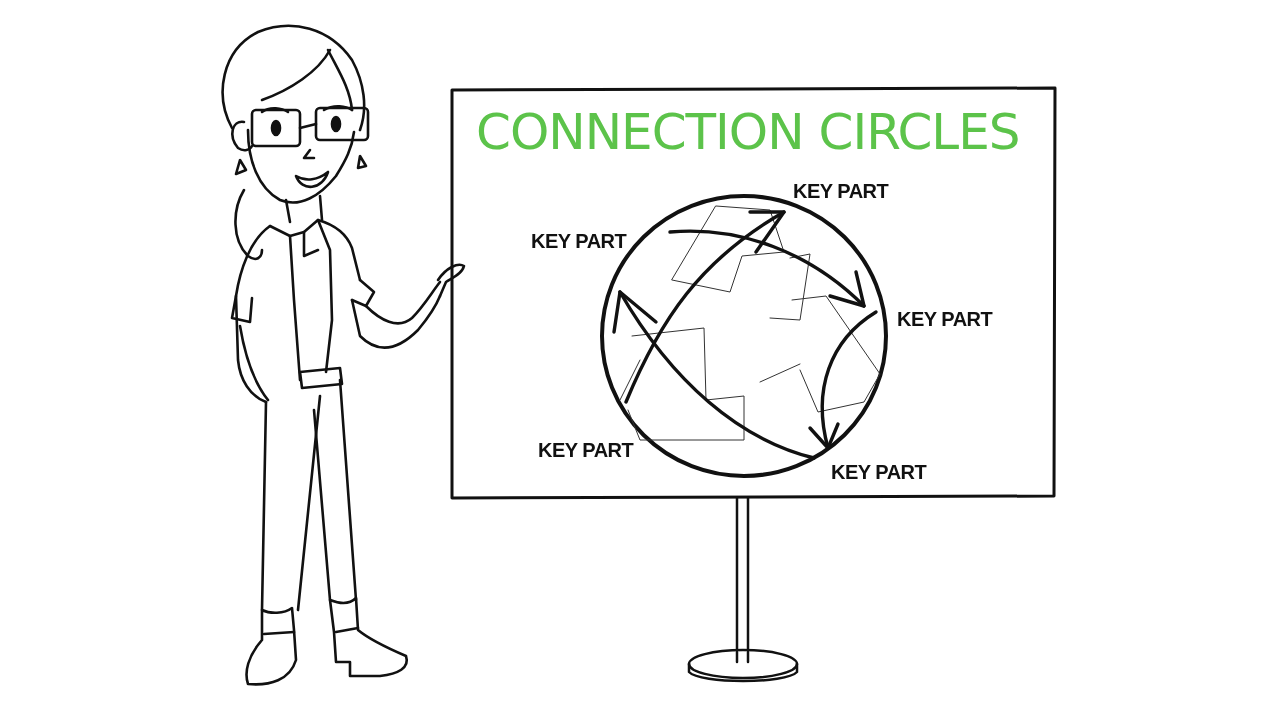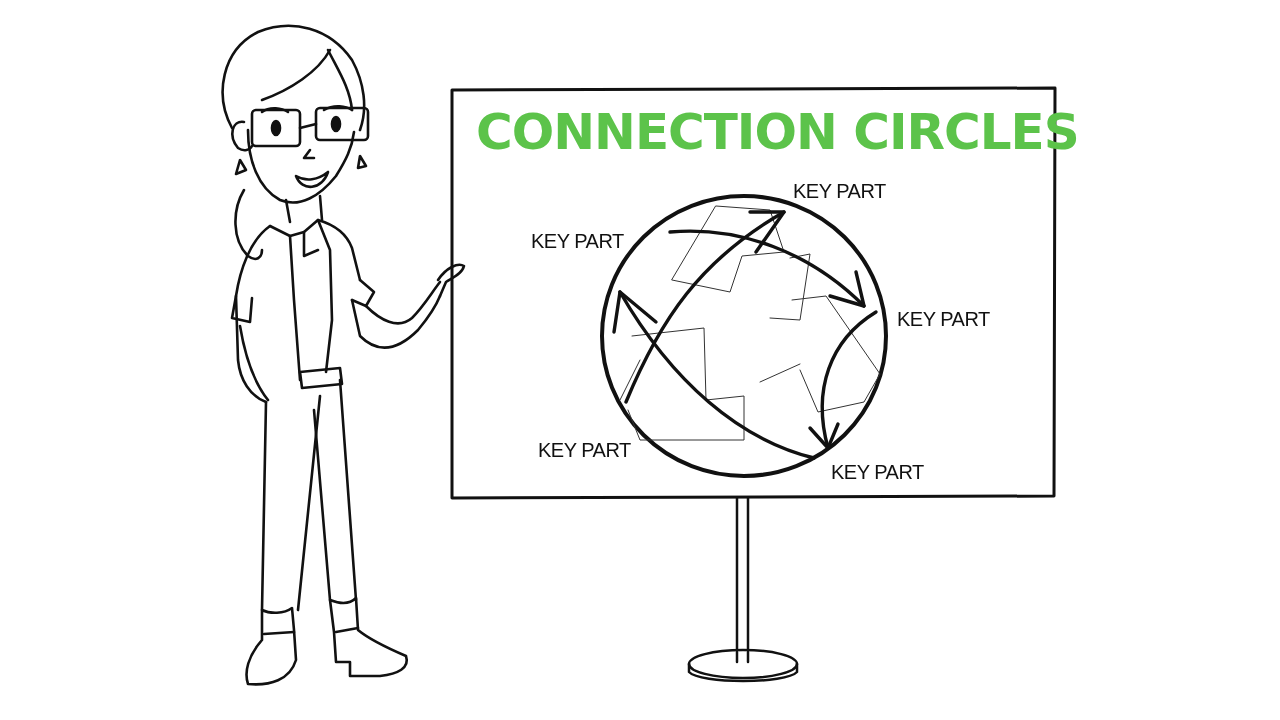--- a/index.html
+++ b/index.html
@@ -1,19 +1,19 @@
 <!DOCTYPE html>
 <html><head>
 <meta charset="utf-8">
 <style>
   html, body { margin:0; padding:0; background:#ffffff; }
   body { width:1280px; height:720px; position:relative; overflow:hidden; font-family:"Liberation Sans", sans-serif; }
   .layer { position:absolute; left:0; top:0; }
-  .title { position:absolute; left:476px; top:100px; width:560px; height:64px; font-family:"DejaVu Sans", sans-serif; font-weight:bold; font-size:50px; letter-spacing:-1px; line-height:64px; white-space:nowrap; }
-  .label { position:absolute; font-family:"Liberation Sans", sans-serif; font-weight:normal; font-size:20px; color:#111; letter-spacing:-0.5px; white-space:nowrap; }
+  .title { position:absolute; left:476px; top:100px; width:560px; height:64px; font-family:"DejaVu Sans", sans-serif; font-weight:normal; font-size:50px; letter-spacing:-1px; line-height:64px; white-space:nowrap; }
+  .label { position:absolute; font-family:"Liberation Sans", sans-serif; font-weight:bold; font-size:20px; color:#111; letter-spacing:-0.5px; white-space:nowrap; }
 </style>
 </head>
 <body>
 
 <svg class="layer" width="1280" height="720" viewBox="0 0 1280 720" fill="none" stroke="#111" stroke-width="2.6" stroke-linecap="round" stroke-linejoin="round">
 
   <path d="M232,128 C214,95 222,50 258,32 C292,18 330,28 352,60 C364,82 368,108 360,130"></path>
   <path d="M262,100 C290,90 318,72 330,50"></path>
   <path d="M328,50 C338,70 350,88 352,110"></path>
 

